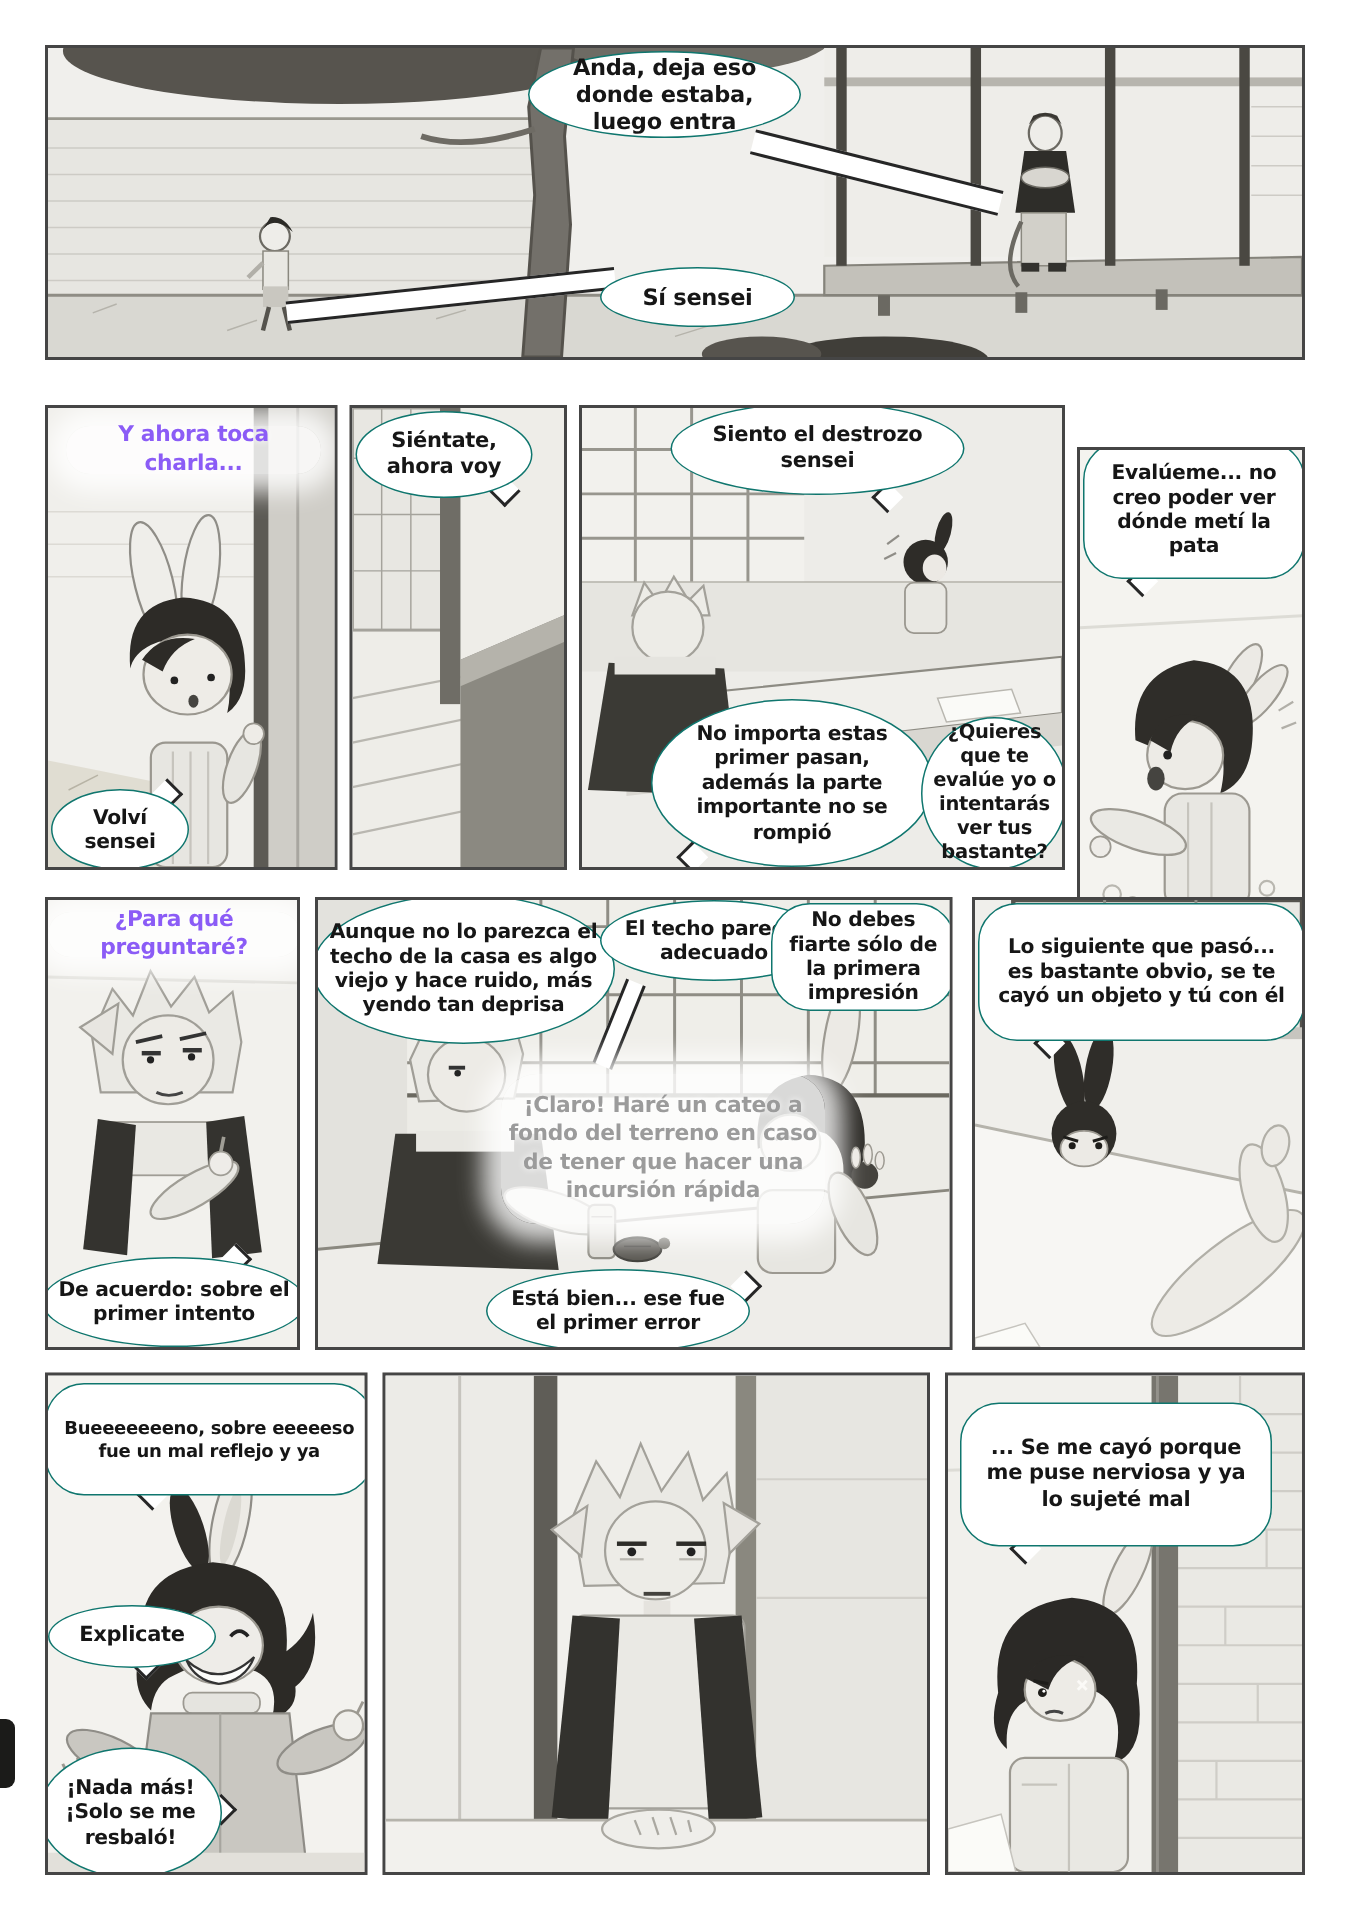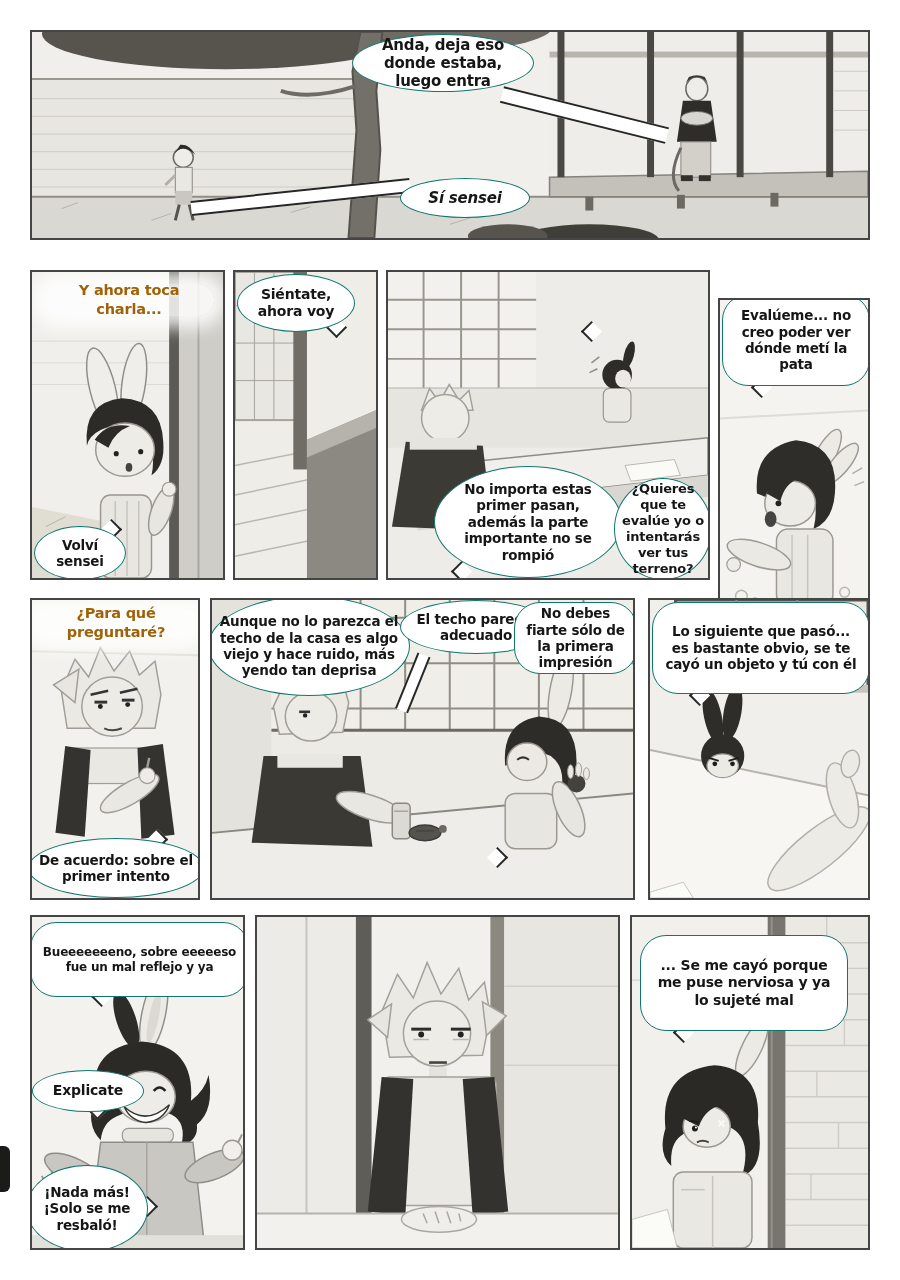--- a/index.html
+++ b/index.html
@@ -6,21 +6,21 @@
   .page{position:relative;width:900px;height:1280px;background:#ffffff;overflow:hidden;
         font-family:"DejaVu Sans",sans-serif;}
   .panel{position:absolute;background:#f1f0ec;border:2px solid #454545;box-sizing:border-box;overflow:hidden;}
   .panel svg{position:absolute;left:0;top:0;width:100%;height:100%;}
   .bubble{position:absolute;z-index:2;background:#ffffff;border:1px solid #0f766e;box-sizing:border-box;
           display:flex;align-items:center;justify-content:center;text-align:center;
           font-weight:bold;color:#161616;line-height:1.22;padding:6px 10px;letter-spacing:-0.2px;}
   .ellipse{border-radius:50%;}
   .round{border-radius:26px;}
   .whisper{position:absolute;z-index:2;display:flex;align-items:center;justify-content:center;text-align:center;
-           font-weight:bold;color:#a16207;line-height:1.3;letter-spacing:-0.2px;
+           font-weight:bold;color:#8b5cf6;line-height:1.3;letter-spacing:-0.2px;
            background:rgba(255,255,255,0.82);border-radius:24px;
            box-shadow:0 0 16px 12px rgba(255,255,255,0.82);text-shadow:0 0 5px #ffffff;}
   .memory{color:#9b9b9b;}
   .tail{position:absolute;z-index:1;width:15px;height:15px;background:#ffffff;transform:rotate(45deg);box-sizing:border-box;}
   .tl-lb{border-left:2.5px solid #262626;border-bottom:2.5px solid #262626;}
   .tl-rb{border-right:2.5px solid #262626;border-bottom:2.5px solid #262626;}
   .tl-rt{border-right:2.5px solid #262626;border-top:2.5px solid #262626;}
   .tail-long{position:absolute;z-index:1;background:#ffffff;border-top:2px solid #262626;border-bottom:2px solid #262626;}
   .edge-mark{position:absolute;left:0;top:1146px;width:10px;height:46px;background:#1b1b19;border-radius:0 6px 6px 0;z-index:3;}
 </style>
@@ -95,21 +95,21 @@
         <line x1="144" y1="146" x2="134" y2="156" stroke="#b1afa8" stroke-width="3"></line>
       </g>
       <ellipse cx="560" cy="212" rx="70" ry="16" fill="#403e39"></ellipse>
       <ellipse cx="478" cy="208" rx="40" ry="12" fill="#57544e"></ellipse>
     </svg>
     <div class="tail-long" style="left:470px;top:54px;width:170px;height:13px;transform:rotate(14deg);transform-origin:left center;"></div>
     <div class="bubble ellipse" style="left:320px;top:2px;width:182px;height:58px;font-size:15px;">
       <span>Anda, deja eso donde estaba, luego entra</span>
     </div>
     <div class="tail-long" style="left:158px;top:146px;width:220px;height:11px;transform:rotate(-6deg);transform-origin:right center;"></div>
-    <div class="bubble ellipse" style="left:368px;top:146px;width:130px;height:40px;font-size:15px;font-style:italic;">
+    <div class="bubble ellipse" style="left:368px;top:146px;width:130px;height:40px;font-size:15px;">
       <span>Sí sensei</span>
     </div>
   </div>
 
   <div class="panel" style="left:30px;top:270px;width:195px;height:310px;">
     <svg viewBox="0 0 195 310" preserveAspectRatio="none">
       <rect width="195" height="310" fill="#f0efeb"></rect>
       <g stroke="#dcdad4" stroke-width="1">
         <line x1="0" y1="70" x2="140" y2="70"></line>
           <line x1="0" y1="92" x2="140" y2="92"></line>
@@ -204,26 +204,29 @@
       <g>
         <circle cx="232" cy="104" r="15" fill="#2e2c28"></circle>
         <ellipse cx="244" cy="84" rx="5" ry="14" fill="#2e2c28" transform="rotate(15 244 84)"></ellipse>
         <ellipse cx="238" cy="108" rx="8" ry="9" fill="#ece9e4"></ellipse>
         <rect x="218" y="118" width="28" height="34" rx="6" fill="#e9e8e3" stroke="#9a978f" stroke-width="1.2"></rect>
         <line x1="206" y1="92" x2="214" y2="86" stroke="#8f8d87" stroke-width="1.5"></line>
         <line x1="204" y1="102" x2="212" y2="98" stroke="#8f8d87" stroke-width="1.5"></line>
       </g>
     </svg>
     <div class="tail tl-lb" style="left:196px;top:52px;"></div>
+    <div class="bubble ellipse" style="left:59px;top:-4px;width:196px;height:62px;font-size:14px;">
+      <span>Siento el destrozo sensei</span>
+    </div>
     <div class="tail tl-lb" style="left:66px;top:292px;"></div>
     <div class="bubble ellipse" style="left:46px;top:194px;width:188px;height:112px;font-size:13.5px;">
       <span>No importa estas primer pasan, además la parte importante no se rompió</span>
     </div>
     <div class="bubble ellipse" style="left:226px;top:206px;width:98px;height:102px;font-size:13px;padding:4px 6px;">
-      <span>¿Quieres que te evalúe yo o intentarás ver tus terreno?</span>
+      <span>¿Quieres que te evalúe yo o intentarás ver tus bastante?</span>
     </div>
   </div>
 
   <div class="panel" style="left:718px;top:270px;width:152px;height:310px;margin-top:28px;">
     <svg viewBox="0 0 152 310" preserveAspectRatio="none">
       <rect width="152" height="310" fill="#f4f3ef"></rect>
       <line x1="0" y1="120" x2="152" y2="112" stroke="#dddcd6" stroke-width="2"></line>
       <g>
         <ellipse cx="108" cy="158" rx="10" ry="30" fill="#eceae5" stroke="#9c9991" stroke-width="1.5" transform="rotate(28 108 158)"></ellipse>
         <ellipse cx="124" cy="166" rx="9" ry="26" fill="#eceae5" stroke="#9c9991" stroke-width="1.5" transform="rotate(40 124 166)"></ellipse>
@@ -334,21 +337,27 @@
     <div class="bubble ellipse" style="left:-4px;top:-4px;width:202px;height:100px;font-size:13.5px;">
       <span>Aunque no lo parezca el techo de la casa es algo viejo y hace ruido, más yendo tan deprisa</span>
     </div>
     <div class="tail-long" style="left:212px;top:48px;width:60px;height:10px;transform:rotate(112deg);transform-origin:left center;"></div>
     <div class="bubble ellipse" style="left:188px;top:0px;width:152px;height:54px;font-size:13.5px;">
       <span>El techo parecía adecuado</span>
     </div>
     <div class="bubble round" style="left:302px;top:2px;width:123px;height:72px;font-size:13.5px;">
       <span>No debes fiarte sólo de la primera impresión</span>
     </div>
+    <div class="whisper memory" style="left:122px;top:116px;width:216px;height:100px;font-size:14.5px;">
+      <span>¡Claro! Haré un cateo a fondo del terreno en caso de tener que hacer una incursión rápida</span>
+    </div>
     <div class="tail tl-rt" style="left:278px;top:250px;"></div>
+    <div class="bubble ellipse" style="left:112px;top:246px;width:176px;height:56px;font-size:13.5px;">
+      <span>Está bien... ese fue el primer error</span>
+    </div>
   </div>
 
   <div class="panel" style="left:648px;top:598px;width:222px;height:302px;">
     <svg viewBox="0 0 222 302" preserveAspectRatio="none">
       <rect width="222" height="302" fill="#f0efeb"></rect>
       <rect x="26" y="0" width="196" height="88" fill="#e9e8e3" stroke="#55534d" stroke-width="3"></rect>
       <line x1="88" y1="0" x2="88" y2="88" stroke="#8f8d85" stroke-width="2"></line>
       <line x1="150" y1="0" x2="150" y2="88" stroke="#8f8d85" stroke-width="2"></line>
       <rect x="22" y="86" width="200" height="8" fill="#c7c5bf"></rect>
       <polygon points="0,152 222,198 222,302 0,302" fill="#f7f6f3"></polygon>

